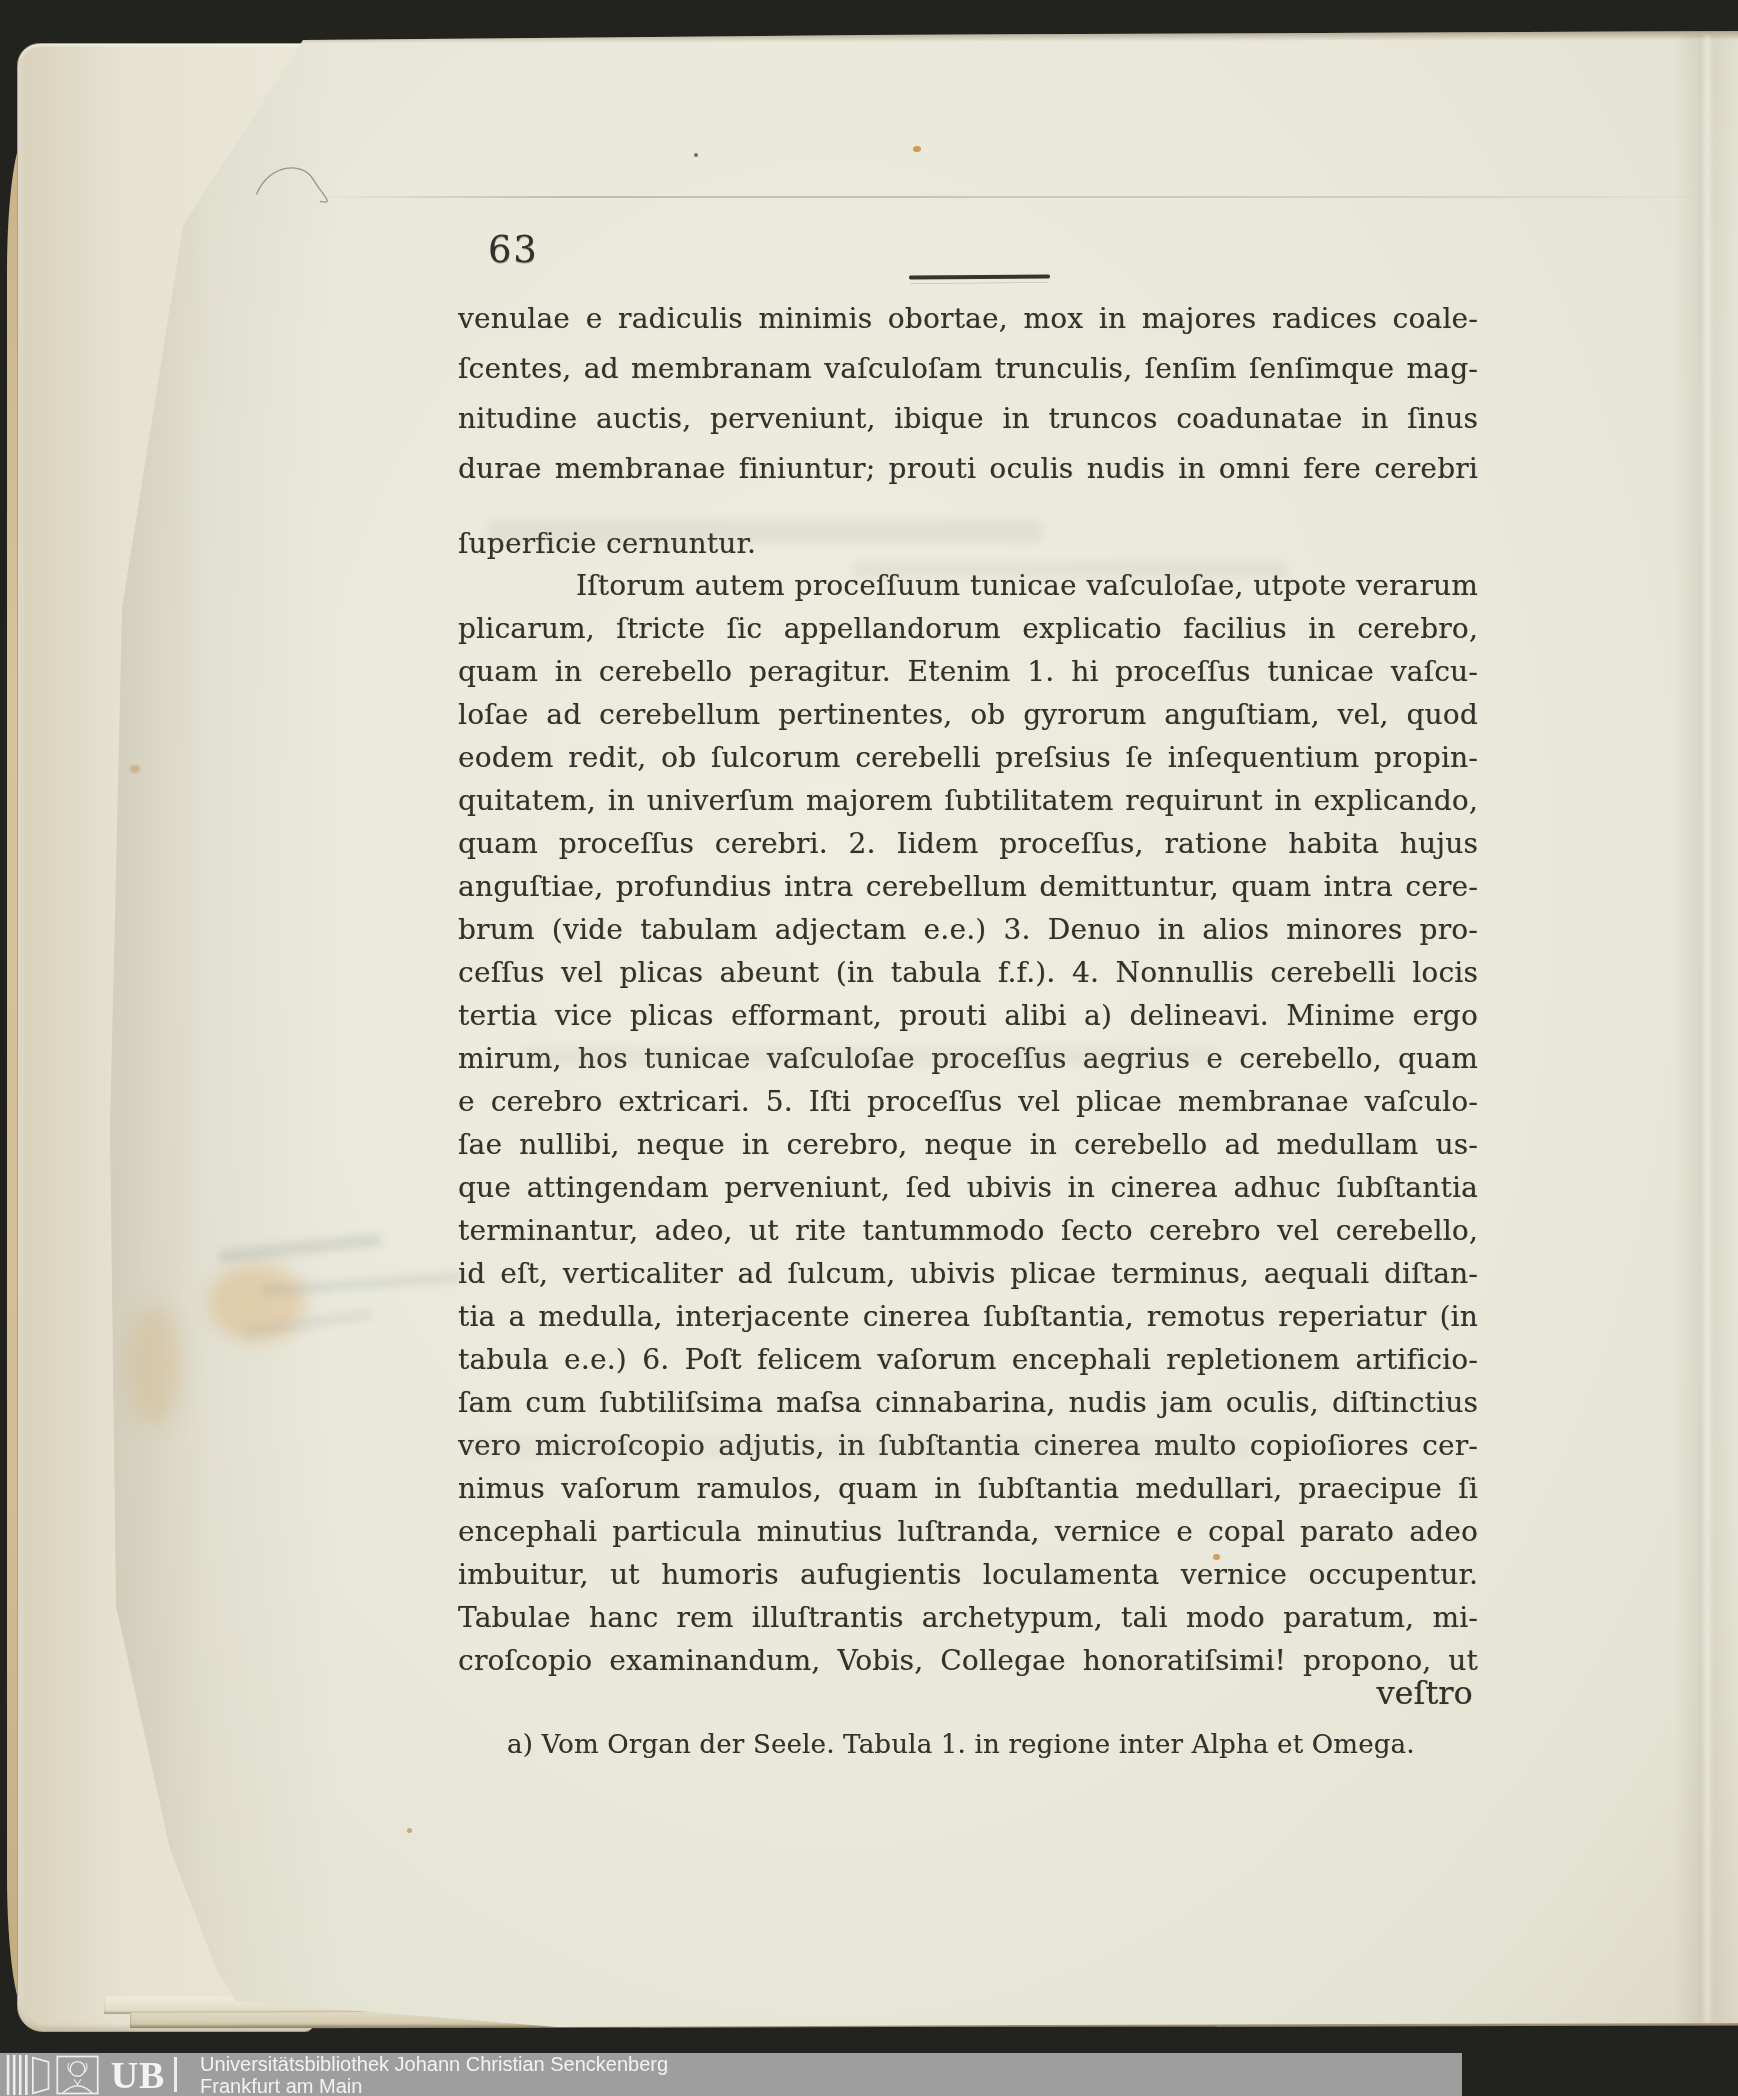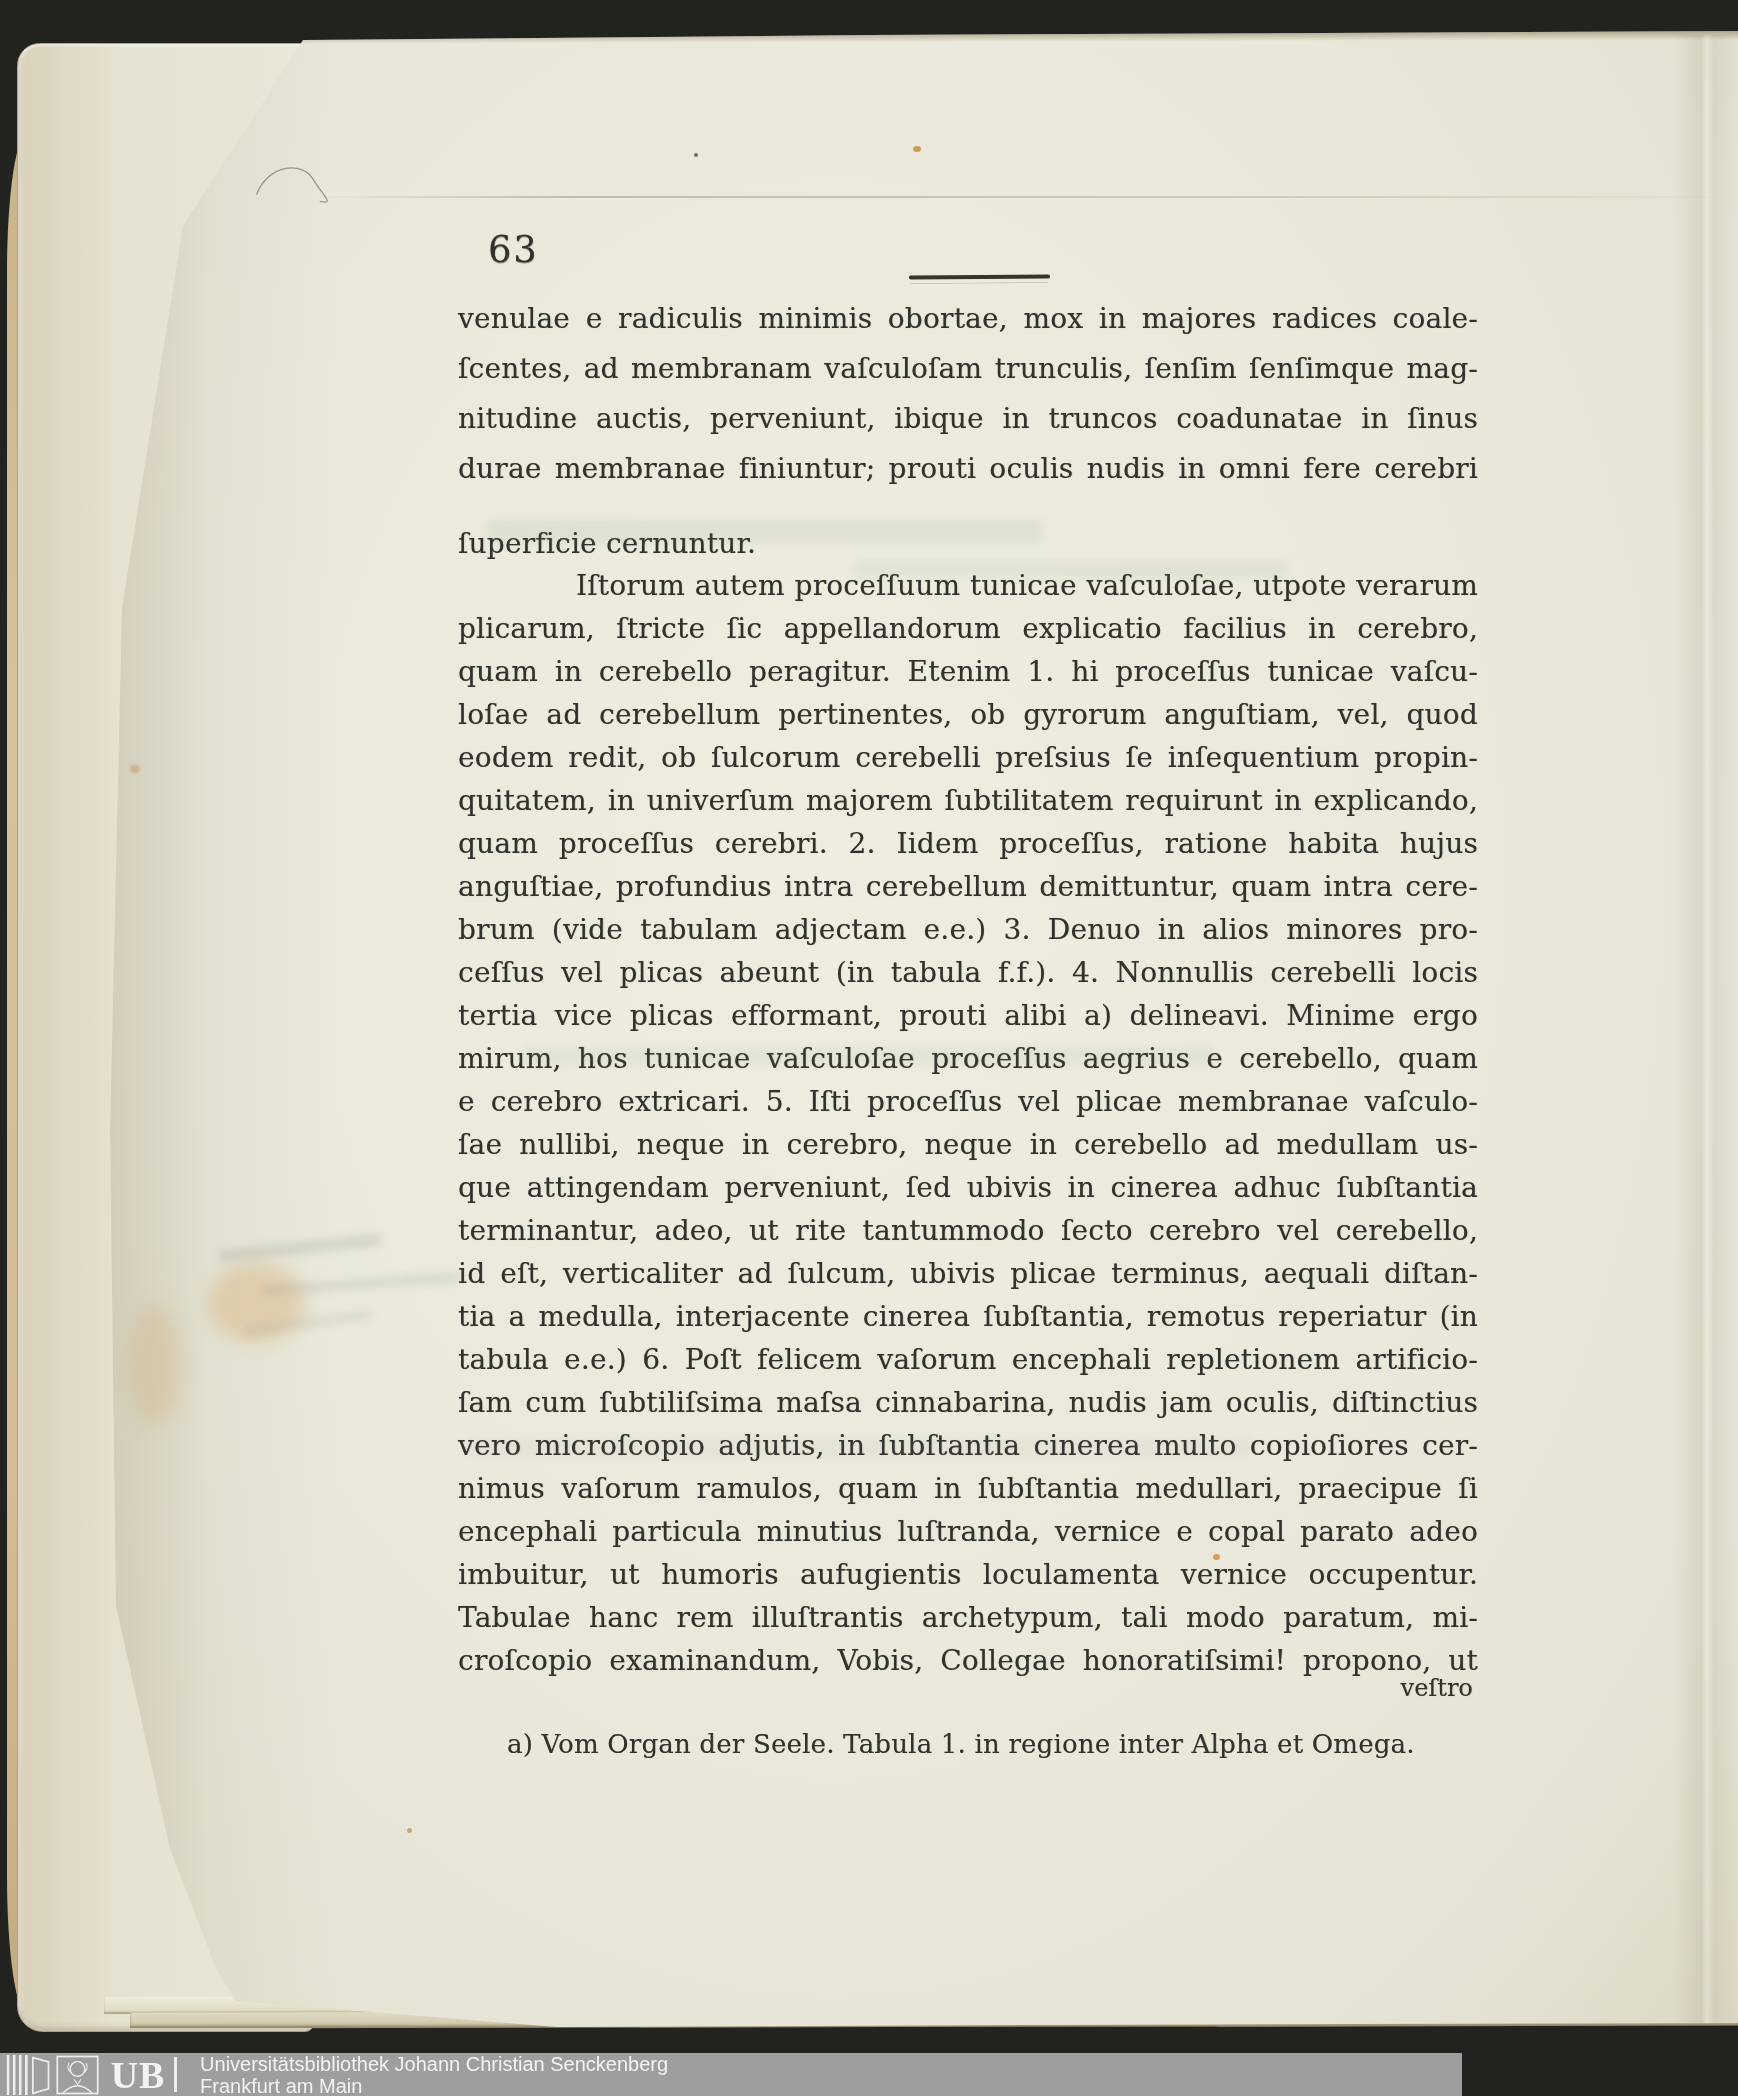--- a/index.html
+++ b/index.html
@@ -43,21 +43,21 @@
   .rule{position:absolute;left:909px;top:275px;width:141px;height:4.3px;background:#35332c;border-radius:1.7px;
         transform:rotate(-.4deg);box-shadow:0 6px 0 -1.7px rgba(53,51,44,.30);}
   .textblock{position:absolute;left:458px;top:0;width:1020px;color:#33312b;}
   .para{position:absolute;left:0;width:100%;}
   .p1{top:294px;line-height:50px;font-size:28px;}
   .p2{top:564px;line-height:43px;font-size:28px;}
   .tline{text-align:justify;text-align-last:justify;letter-spacing:0.2px;
          text-shadow:0.3px 0.4px 0.7px rgba(51,49,43,.45);}
   .p1 .tline:last-child{text-align-last:left;margin-top:25px;}
   .p2 .tline:first-child{text-indent:118px;}
-  .catchword{position:absolute;top:1674px;right:5.2px;font-size:24px;
+  .catchword{position:absolute;top:1674px;right:5.2px;font-size:32px;
              text-shadow:0.3px 0.4px 0.7px rgba(51,49,43,.45);}
   .footnote{position:absolute;top:1729px;left:49px;font-size:26px;letter-spacing:0.2px;
             text-shadow:0.3px 0.3px 0.6px rgba(51,49,43,.45);}
 
   
   .spot{position:absolute;border-radius:50%;}
   .sp-a{left:913px;top:146px;width:7.8px;height:6px;background:#c8872f;opacity:.8;}
   .sp-b{left:694px;top:153px;width:4.3px;height:4.3px;background:#3c382e;opacity:.7;}
   .sp-c{left:130px;top:765px;width:10.4px;height:7.8px;background:rgba(190,150,95,.5);filter:blur(0.9px);}
   .sp-d{left:209px;top:1264px;width:96px;height:78px;background:rgba(212,160,92,.33);filter:blur(8.7px);}

